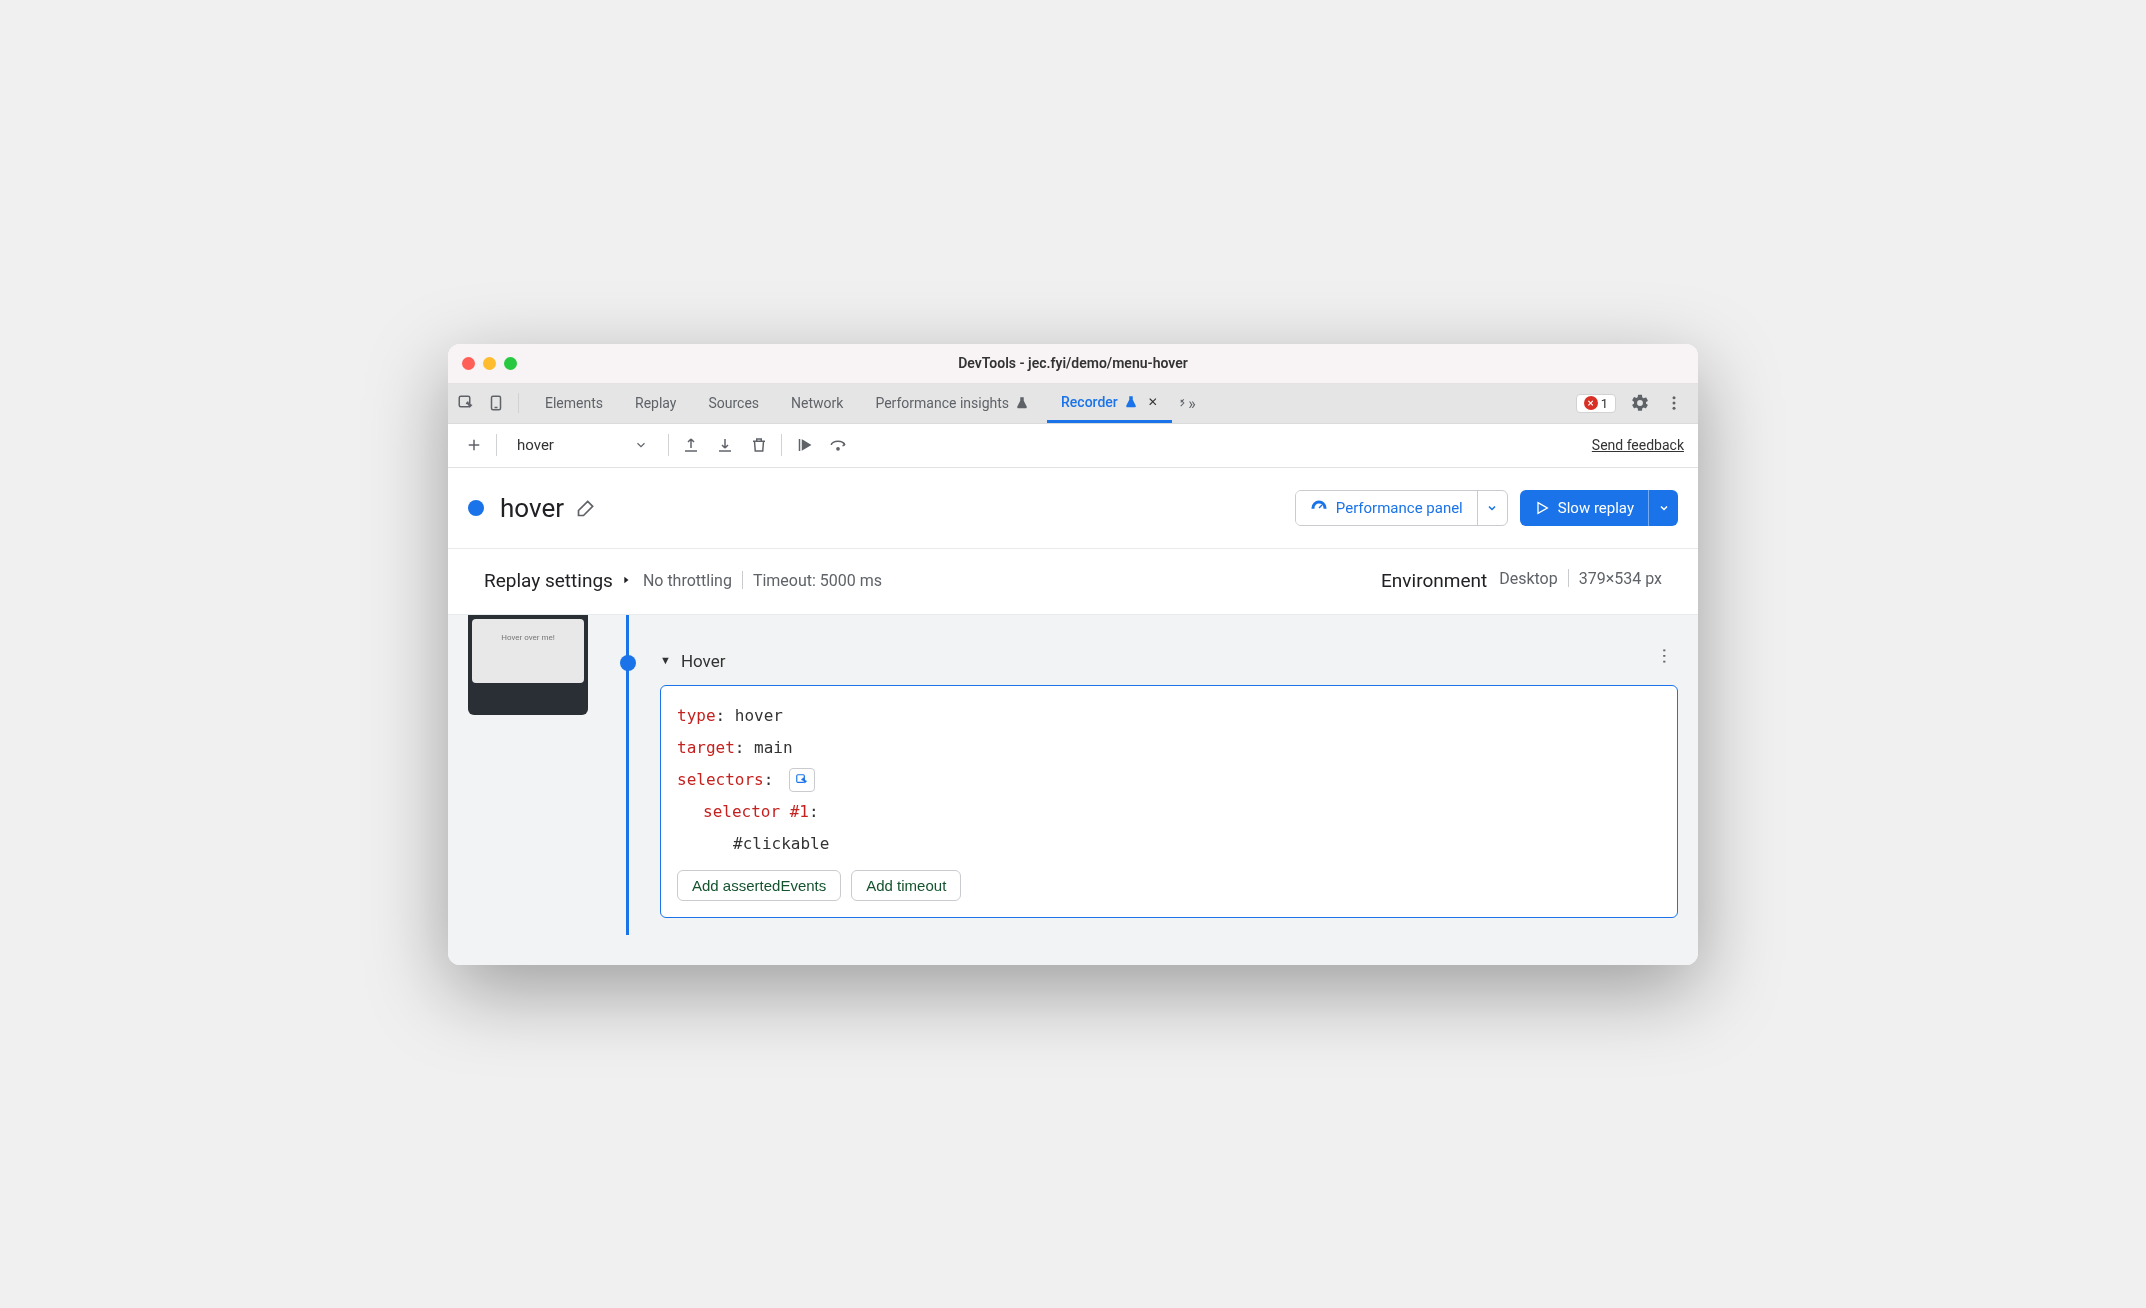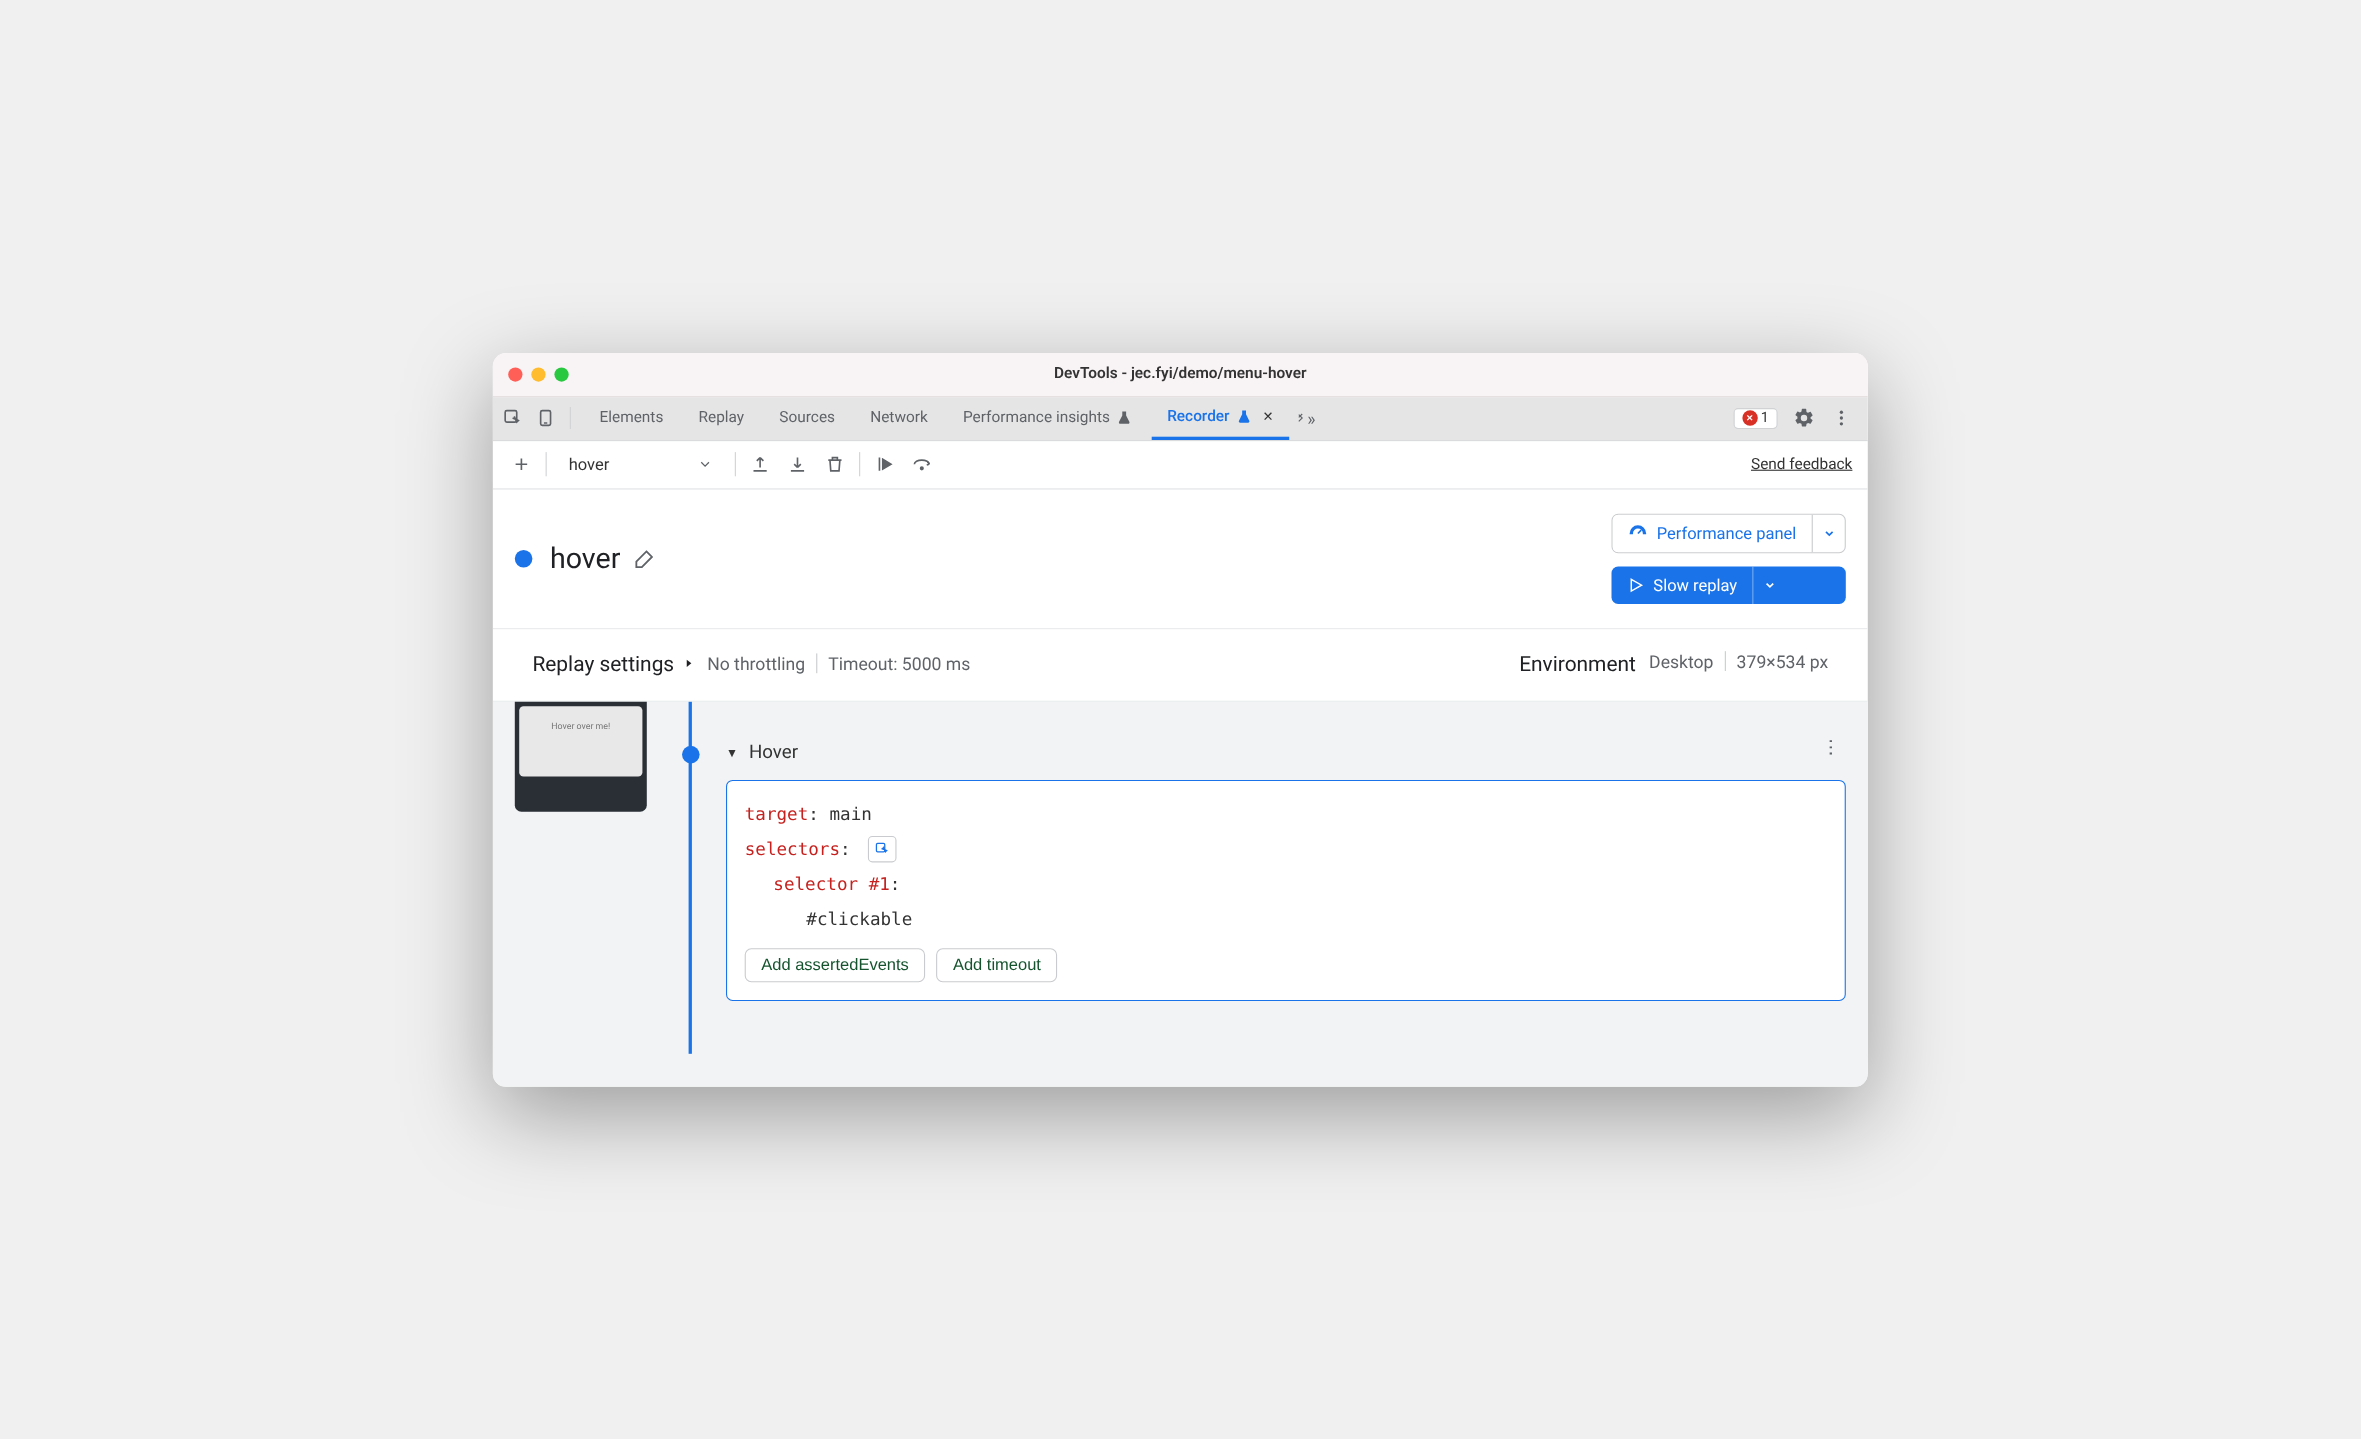--- a/index.html
+++ b/index.html
@@ -73,21 +73,21 @@
 }
 .vsep { width: 1px; height: 22px; background: #d0d2d4; }
 .feedback-link { margin-left: auto; font-size: 14px; color: #333; text-decoration: underline; cursor: pointer; }
 .rec-header {
   padding: 22px 20px; display: flex; align-items: center;
   border-bottom: 1px solid #e8eaec;
 }
 .blue-dot { width: 16px; height: 16px; border-radius: 50%; background: #1a73e8; margin-right: 16px; }
 .rec-title { font-size: 26px; font-weight: 400; color: #202124; margin-right: 12px; }
 .edit-icon { color: #5f6368; cursor: pointer; }
-.rec-header-right { margin-left: auto; display: flex; gap: 12px; flex-direction: column; }
+.rec-header-right { margin-left: auto; display: flex; gap: 12px; }
 .split-btn { display: flex; border-radius: 6px; overflow: hidden; }
 .split-btn.outline { border: 1px solid #c9cbce; }
 .split-btn.outline .sb-main { color: #1a73e8; background: #fff; padding: 8px 14px; display: flex; align-items: center; gap: 8px; font-size: 15px; }
 .split-btn.outline .sb-drop { border-left: 1px solid #c9cbce; width: 30px; display: flex; align-items: center; justify-content: center; color: #1a73e8; }
 .split-btn.solid { background: #1a73e8; }
 .split-btn.solid .sb-main { color: #fff; padding: 8px 14px; display: flex; align-items: center; gap: 8px; font-size: 15px; }
 .split-btn.solid .sb-drop { border-left: 1px solid rgba(255,255,255,0.4); width: 30px; display: flex; align-items: center; justify-content: center; color: #fff; }
 .settings-row {
   padding: 20px 36px 22px 36px; display: flex; justify-content: space-between;
   border-bottom: 1px solid #e8eaec;
@@ -333,20 +333,21 @@
     </div>
     <div class="track-col">
       <div class="track-line"></div>
       <div class="step-marker"></div>
       <div class="step-header">
         <span class="caret">▼</span>
         <span>Hover</span>
         <span class="step-menu">⋯</span>
       </div>
       <div class="step-body">
+        <div class="kv"><span class="k">type</span><span class="c">: </span><span class="v">hover</span></div>
         <div class="kv"><span class="k">target</span><span class="c">: </span><span class="v">main</span></div>
         <div class="kv"><span class="k">selectors</span><span class="c">: </span>
           <span class="picker-btn">
             <svg width="14" height="14" viewBox="0 0 24 24" fill="none" stroke="currentColor" stroke-width="2">
                 <rect x="3" y="3" width="13" height="13" rx="2"></rect>
                 <path d="M11 11l8 3-2 2-3-8" fill="currentColor"></path>
               </svg>
           </span>
         </div>
         <div class="kv indent1"><span class="k">selector #1</span><span class="c">:</span></div>

